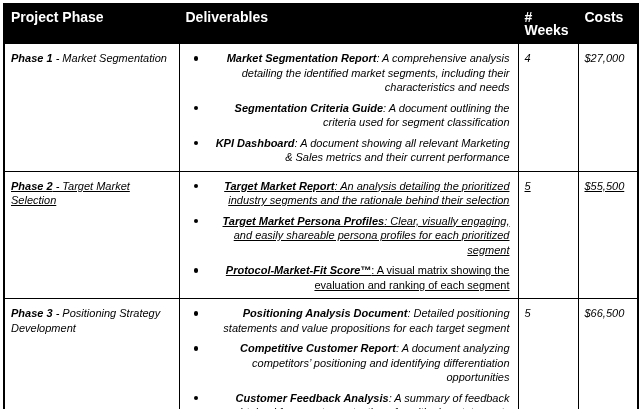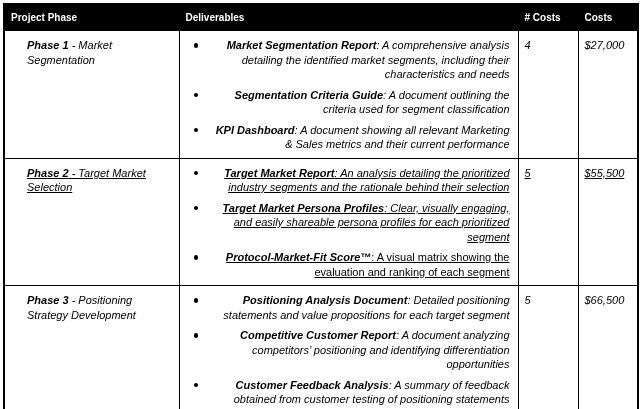--- a/index.html
+++ b/index.html
@@ -6,25 +6,25 @@
   body{font-family:"Liberation Sans","DejaVu Sans",sans-serif;color:#000;}
   .table-wrap{padding:3px;}
   table{border-collapse:collapse;table-layout:fixed;width:634px;border:2px solid #000;}
   col.c-phase{width:175px;}
   col.c-deliv{width:339px;}
   col.c-weeks{width:60px;}
   col.c-costs{width:60px;}
   th,td{border:1px solid #000;vertical-align:top;overflow:hidden;}
   thead th{
     background:#000;color:#fff;
-    font-size:10px;font-weight:bold;text-align:left;
+    font-size:14px;font-weight:bold;text-align:left;
     padding:6px 5px 6px 6px;height:13px;line-height:13px;
   }
   td{font-size:11px;line-height:14.5px;font-style:italic;}
-  .phase-cell{padding:7px 6px 0 22px;}
+  .phase-cell{padding:7px 6px 0 6px;}
   .phase-cell .b{font-weight:bold;}
   .num-cell{padding:7px 4px 0 6px;}
   .deliv-cell{padding:0;}
   .deliv-cell ul{list-style:none;margin:0;padding:7px 8px 6px 0;text-align:right;}
   .deliv-cell li{position:relative;padding-left:27px;margin:0 0 6px 0;}
   .deliv-cell li:last-child{margin-bottom:0;}
   .bullet{position:absolute;left:14px;top:5px;width:4.5px;height:4.5px;border-radius:50%;background:#000;}
   .dname{font-weight:bold;}
   .upright{font-style:normal;}
   tr.r-phase1{height:122px;}
@@ -39,21 +39,21 @@
     <colgroup>
       <col class="c-phase">
         <col class="c-deliv">
         <col class="c-weeks">
         <col class="c-costs">
     </colgroup>
     <thead>
       <tr>
         <th>Project Phase</th>
         <th>Deliverables</th>
-        <th># Costs</th>
+        <th># Weeks</th>
         <th>Costs</th>
       </tr>
     </thead>
     <tbody>
 
       <tr class="r-phase1">
         <td class="phase-cell">
           <span class="b">Phase 1</span><span> - Market Segmentation</span>
         </td>
         <td class="deliv-cell">

